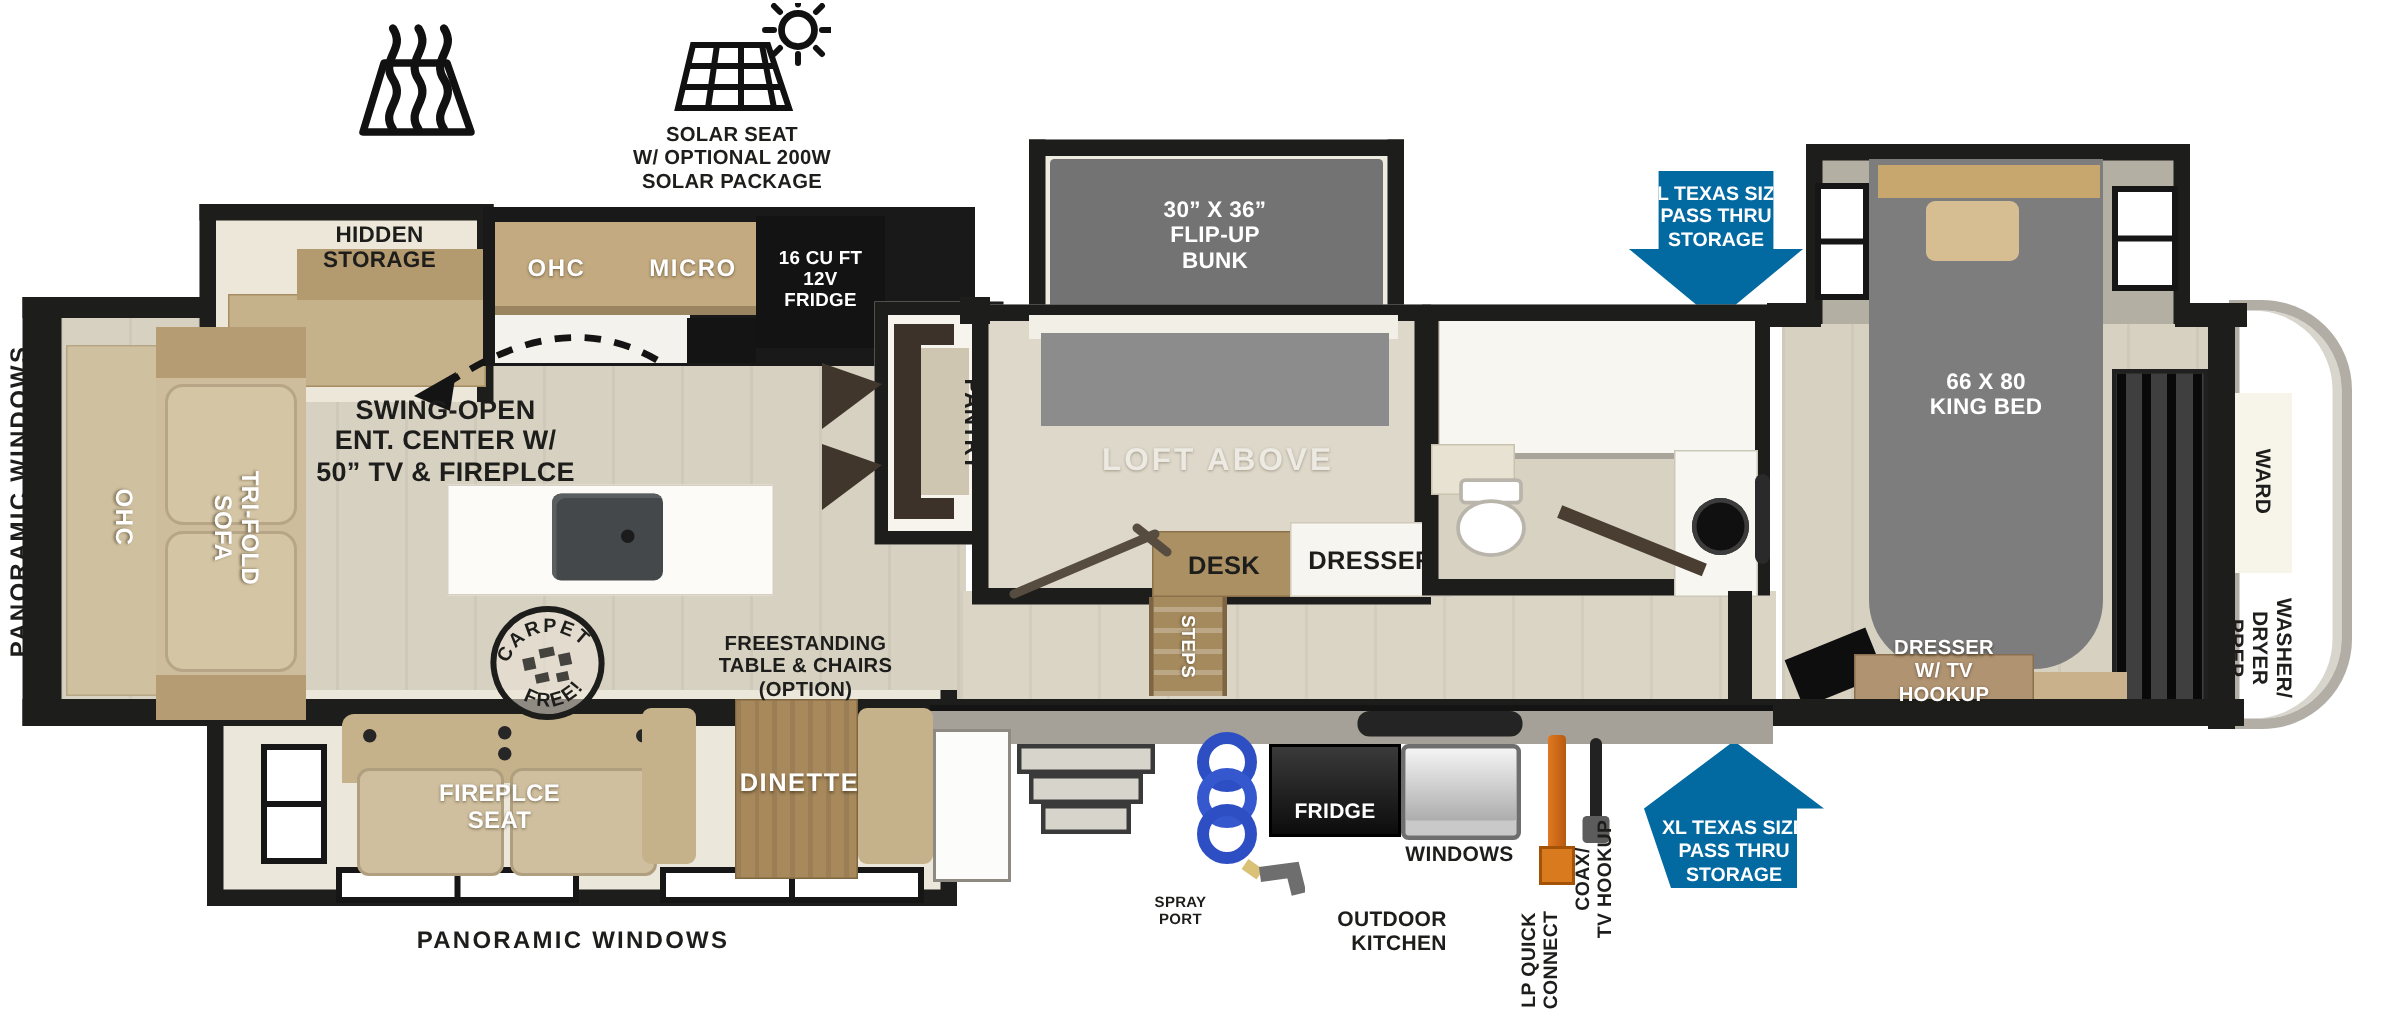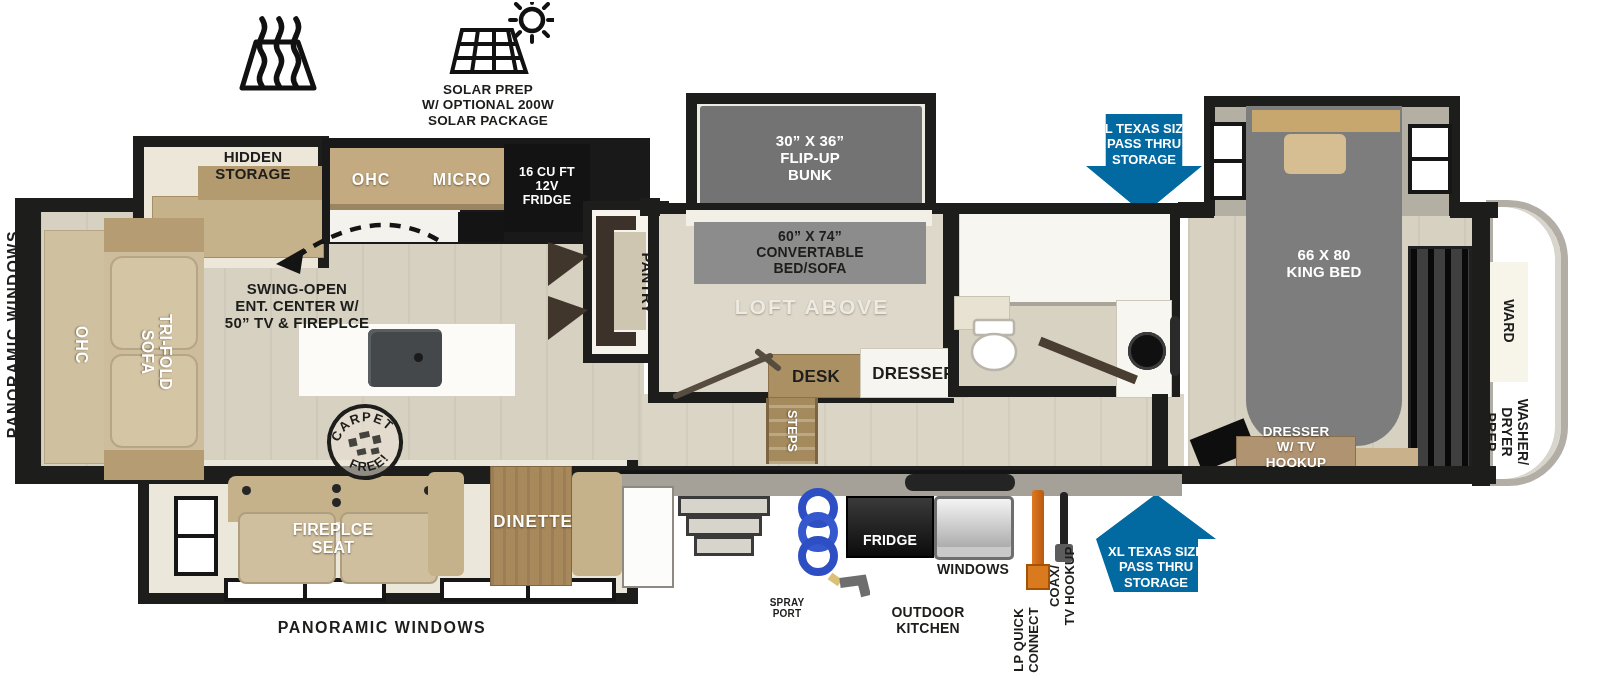--- a/index.html
+++ b/index.html
@@ -211,68 +211,68 @@
     <g stroke="#111" stroke-width="4" fill="none">
       <polygon points="16,28 66,28 80,70 6,70"></polygon>
       <path d="M32,28 L26,70 M48,28 L48,70 M62,28 L70,70 M12,42 L72,42 M9,56 L76,56"></path>
     </g>
     <circle cx="86" cy="18" r="11" fill="none" stroke="#111" stroke-width="4.5"></circle>
     <g stroke="#111" stroke-width="4" stroke-linecap="round">
       <path d="M86,1 L86,-2 M86,34 L86,40 M70,18 L64,18 M102,18 L108,18 M74,6 L70,2 M98,30 L102,34 M98,6 L102,2 M74,30 L70,34"></path>
     </g>
   </svg>
 
-  <div class="lbl" style="left:488px;top:105px;font-size:13.5px;">SOLAR PREP
+  <div class="lbl" style="left:488px;top:105px;font-size:13.5px;">SOLAR SEAT
 W/ OPTIONAL 200W
 SOLAR PACKAGE</div>
 
   <div class="lbl" style="left:253px;top:166px;font-size:15px;">HIDDEN
 STORAGE</div>
   <div class="lbl wht" style="left:371px;top:180px;font-size:16px;letter-spacing:1px;">OHC</div>
   <div class="lbl wht" style="left:462px;top:180px;font-size:16px;letter-spacing:1px;">MICRO</div>
   <div class="lbl wht" style="left:547px;top:186px;font-size:12.5px;text-shadow:none;">16 CU FT
 12V
 FRIDGE</div>
   <div class="lbl" style="left:647px;top:283px;font-size:15px;transform:translate(-50%,-50%) rotate(90deg);">PANTRY</div>
 
   <div class="lbl wht" style="left:810px;top:158px;font-size:15px;text-shadow:none;">30” X 36”
 FLIP-UP
 BUNK</div>
-  <div class="lbl" style="left:810px;top:253px;font-size:14px;">60” X 74”
-CONVERTABLE
-BED/SOFA</div>
   <div class="lbl" style="left:812px;top:307px;font-size:21px;color:#eceae2;letter-spacing:2px;text-shadow:0 1px 2px rgba(70,60,40,.4);">LOFT ABOVE</div>
   <div class="lbl" style="left:816px;top:377px;font-size:17px;">DESK</div>
   <div class="lbl" style="left:914px;top:374px;font-size:17px;">DRESSER</div>
   <div class="lbl wht" style="left:792px;top:431px;font-size:12.5px;transform:translate(-50%,-50%) rotate(90deg);">STEPS</div>
 
 
   <div class="lbl wht" style="left:1324px;top:264px;font-size:15px;text-shadow:none;">66 X 80
 KING BED</div>
   <div class="lbl" style="left:1508px;top:321px;font-size:14px;transform:translate(-50%,-50%) rotate(90deg);">WARD</div>
   <div class="lbl" style="left:1506px;top:432px;font-size:14px;transform:translate(-50%,-50%) rotate(90deg);">WASHER/
 DRYER
 PREP</div>
   <div class="lbl wht" style="left:1296px;top:447px;font-size:13.5px;">DRESSER
 W/ TV
 HOOKUP</div>
 
-  <div class="lbl" style="left:297px;top:306px;font-size:15px;">SWING-OPEN
+  <div class="lbl" style="left:297px;top:294px;font-size:18px;">SWING-OPEN
 ENT. CENTER W/
 50” TV &amp; FIREPLCE</div>
   <div class="lbl wht" style="left:81px;top:345px;font-size:16px;letter-spacing:1px;transform:translate(-50%,-50%) rotate(90deg);">OHC</div>
   <div class="lbl wht" style="left:156px;top:352px;font-size:16px;transform:translate(-50%,-50%) rotate(90deg);">TRI-FOLD
 SOFA</div>
   <div class="lbl wht" style="left:333px;top:539px;font-size:16px;">FIREPLCE
 SEAT</div>
   <div class="lbl wht" style="left:533px;top:522px;font-size:17px;letter-spacing:1px;">DINETTE</div>
+  <div class="lbl" style="left:537px;top:444px;font-size:13.5px;">FREESTANDING
+TABLE &amp; CHAIRS
+(OPTION)</div>
 
   <div class="lbl" style="left:787px;top:608px;font-size:10px;">SPRAY
 PORT</div>
-  <div class="lbl" style="left:928px;top:621px;font-size:14px;">OUTDOOR
+  <div class="lbl" style="left:928px;top:621px;font-size:14px;text-align:right;">OUTDOOR
 KITCHEN</div>
   <div class="lbl wht" style="left:890px;top:541px;font-size:14px;text-shadow:none;">FRIDGE</div>
   <div class="lbl" style="left:973px;top:570px;font-size:14px;">WINDOWS</div>
   <div class="lbl" style="left:1027px;top:640px;font-size:13px;transform:translate(-50%,-50%) rotate(-90deg);">LP QUICK
 CONNECT</div>
   <div class="lbl" style="left:1063px;top:586px;font-size:13px;transform:translate(-50%,-50%) rotate(-90deg);">COAX/
 TV HOOKUP</div>
 
   <div class="lbl" style="left:382px;top:628px;font-size:16px;letter-spacing:1.5px;">PANORAMIC WINDOWS</div>
   <div class="lbl" style="left:14px;top:334px;font-size:16px;letter-spacing:1.5px;transform:translate(-50%,-50%) rotate(-90deg);white-space:nowrap;">PANORAMIC WINDOWS</div>

